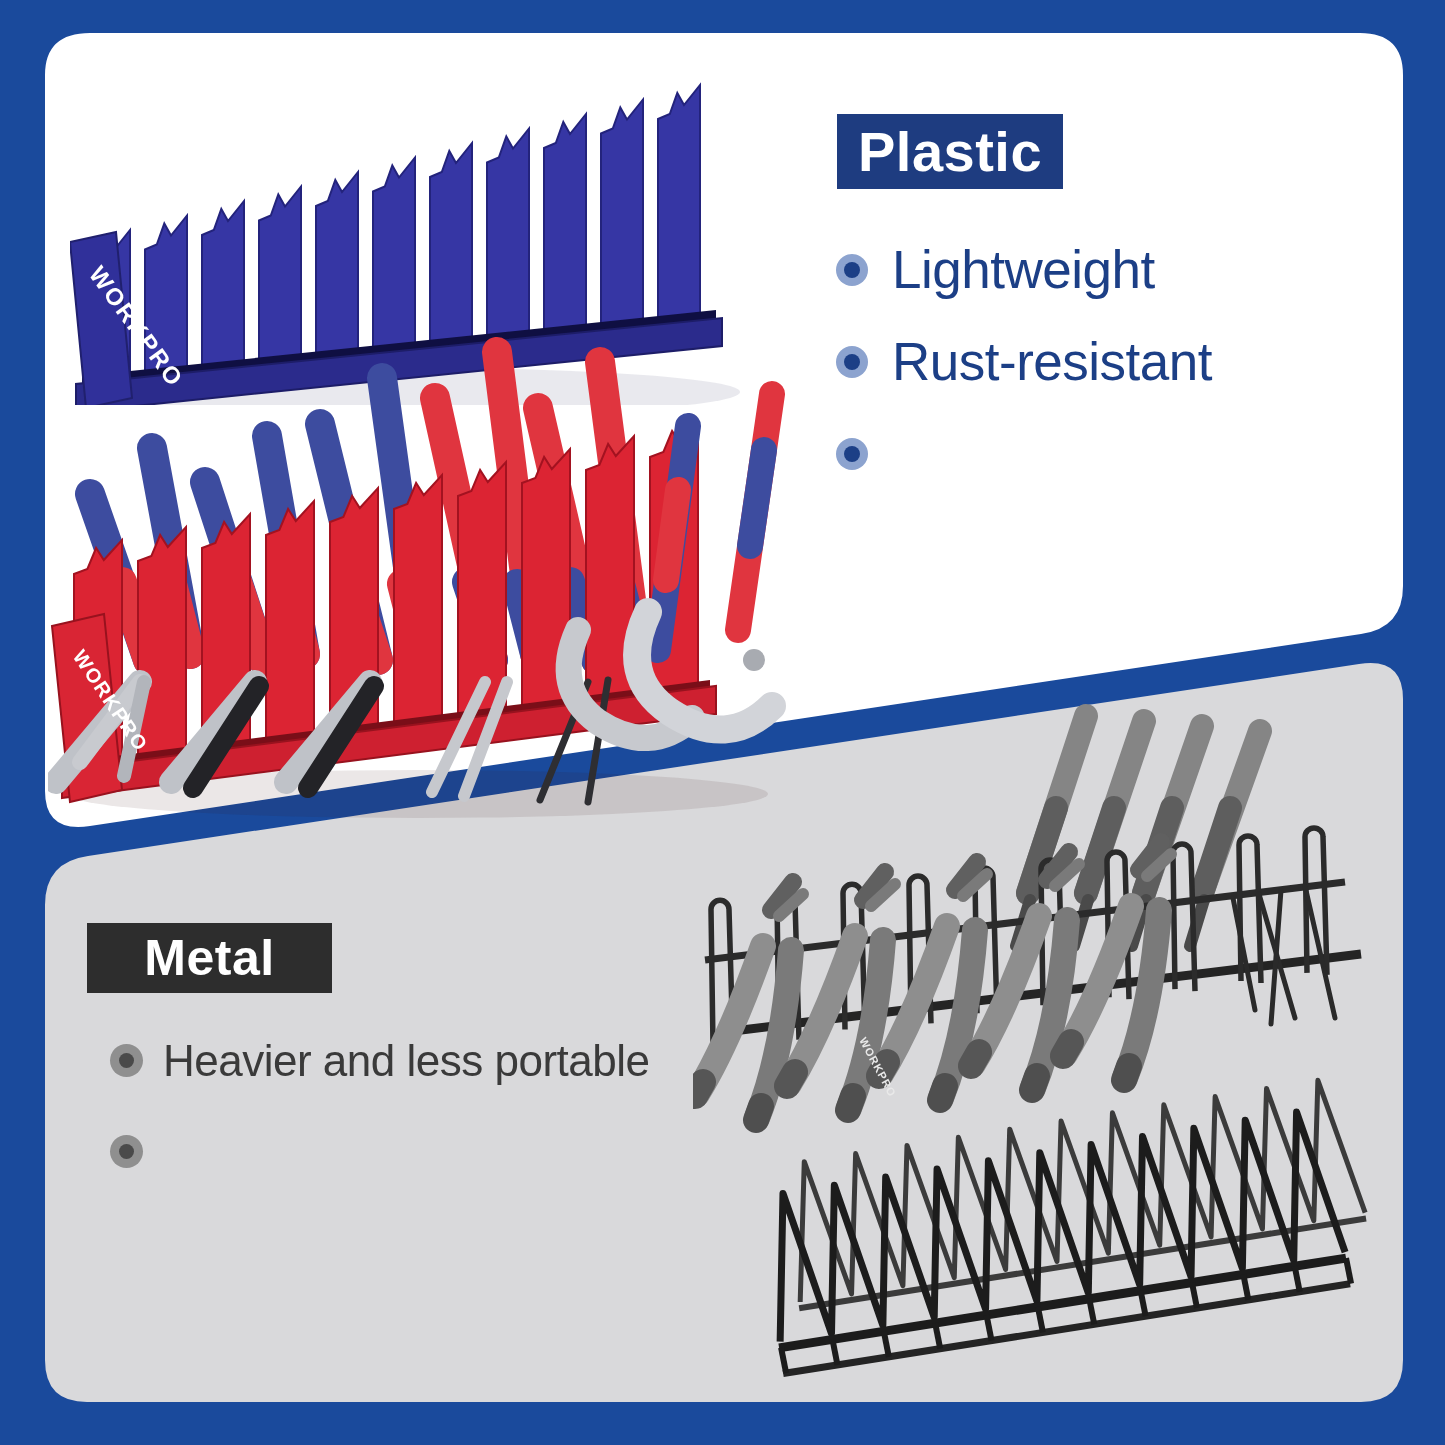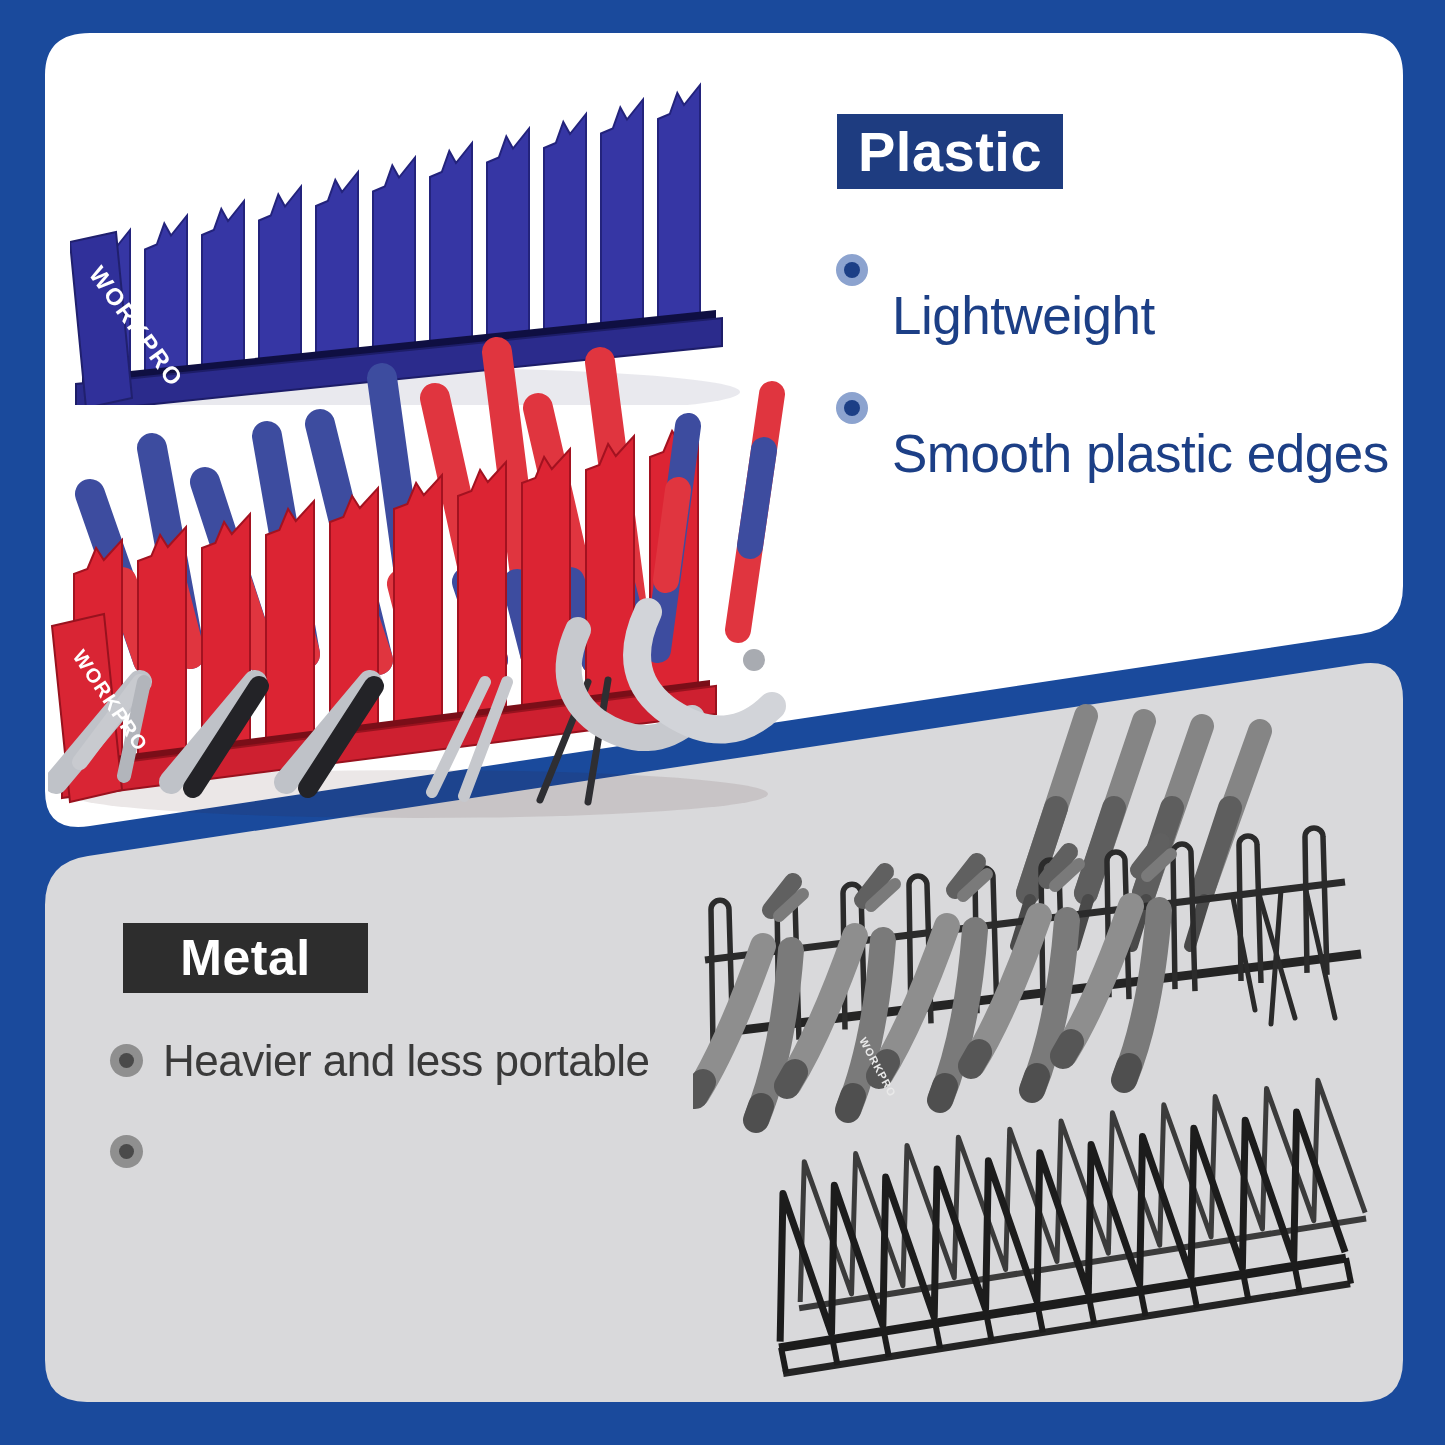--- a/index.html
+++ b/index.html
@@ -21,35 +21,35 @@
 
   .badge {
     position:absolute; display:flex; align-items:center; justify-content:center;
     color:#ffffff; font-weight:bold; letter-spacing:0.5px;
   }
   .badge-plastic {
     left:837px; top:114px; width:226px; height:75px;
     background: var(--plastic_badge_bg); font-size:56px;
   }
   .badge-metal {
-    left:123px; top:923px; width:245px; height:70px;
+    left:87px; top:923px; width:245px; height:70px;
     background: var(--metal_badge_bg); font-size:50px;
   }
 
   .bullets { position:absolute; margin:0; padding:0; list-style:none; display:flex; flex-direction:column; }
   .bullet  { display:flex; align-items:flex-start; }
   .dot { position:relative; border-radius:50%; flex:0 0 auto; margin-top:11px; }
   .dot::after { content:""; position:absolute; border-radius:50%; }
   .lines { display:block; }
   .ln { display:block; white-space:nowrap; letter-spacing:-0.5px; }
 
   .plastic-bullets { left:836px; top:243px; gap:38px; color:var(--plastic_text); }
   .plastic-bullets .dot { width:32px; height:32px; background:var(--plastic_bullet_ring); }
   .plastic-bullets .dot::after { inset:8px; background:var(--plastic_bullet_dot); }
-  .plastic-bullets .lines { margin-left:24px;margin-top:46px; }
+  .plastic-bullets .lines { margin-left:24px; }
   .plastic-bullets .ln { font-size:53px; line-height:54px; }
 
   .metal-bullets { left:110px; top:1033px; gap:36px; color:var(--metal_text); }
   .metal-bullets .dot { width:33px; height:33px; background:var(--metal_bullet_ring); }
   .metal-bullets .dot::after { inset:9px; background:var(--metal_bullet_dot); }
   .metal-bullets .lines { margin-left:20px; }
   .metal-bullets .ln { font-size:44px; line-height:55px; }
 
   text { font-family:"Liberation Sans","DejaVu Sans",sans-serif; }
 </style>
@@ -233,21 +233,26 @@
     <ul class="bullets plastic-bullets">
       <li class="bullet">
         <span class="dot"></span>
         <span class="lines">
           <span class="ln">Lightweight</span>
         </span>
       </li>
       <li class="bullet">
         <span class="dot"></span>
         <span class="lines">
-          <span class="ln">Smooth plastic edges</span>
+          <span class="ln">Rust-resistant</span>
+        </span>
+      </li>
+      <li class="bullet">
+        <span class="dot"></span>
+        <span class="lines">
         </span>
       </li>
     </ul>
   </section>
 
   <section>
     <div class="badge badge-metal">Metal</div>
     <ul class="bullets metal-bullets">
       <li class="bullet">
         <span class="dot"></span>

